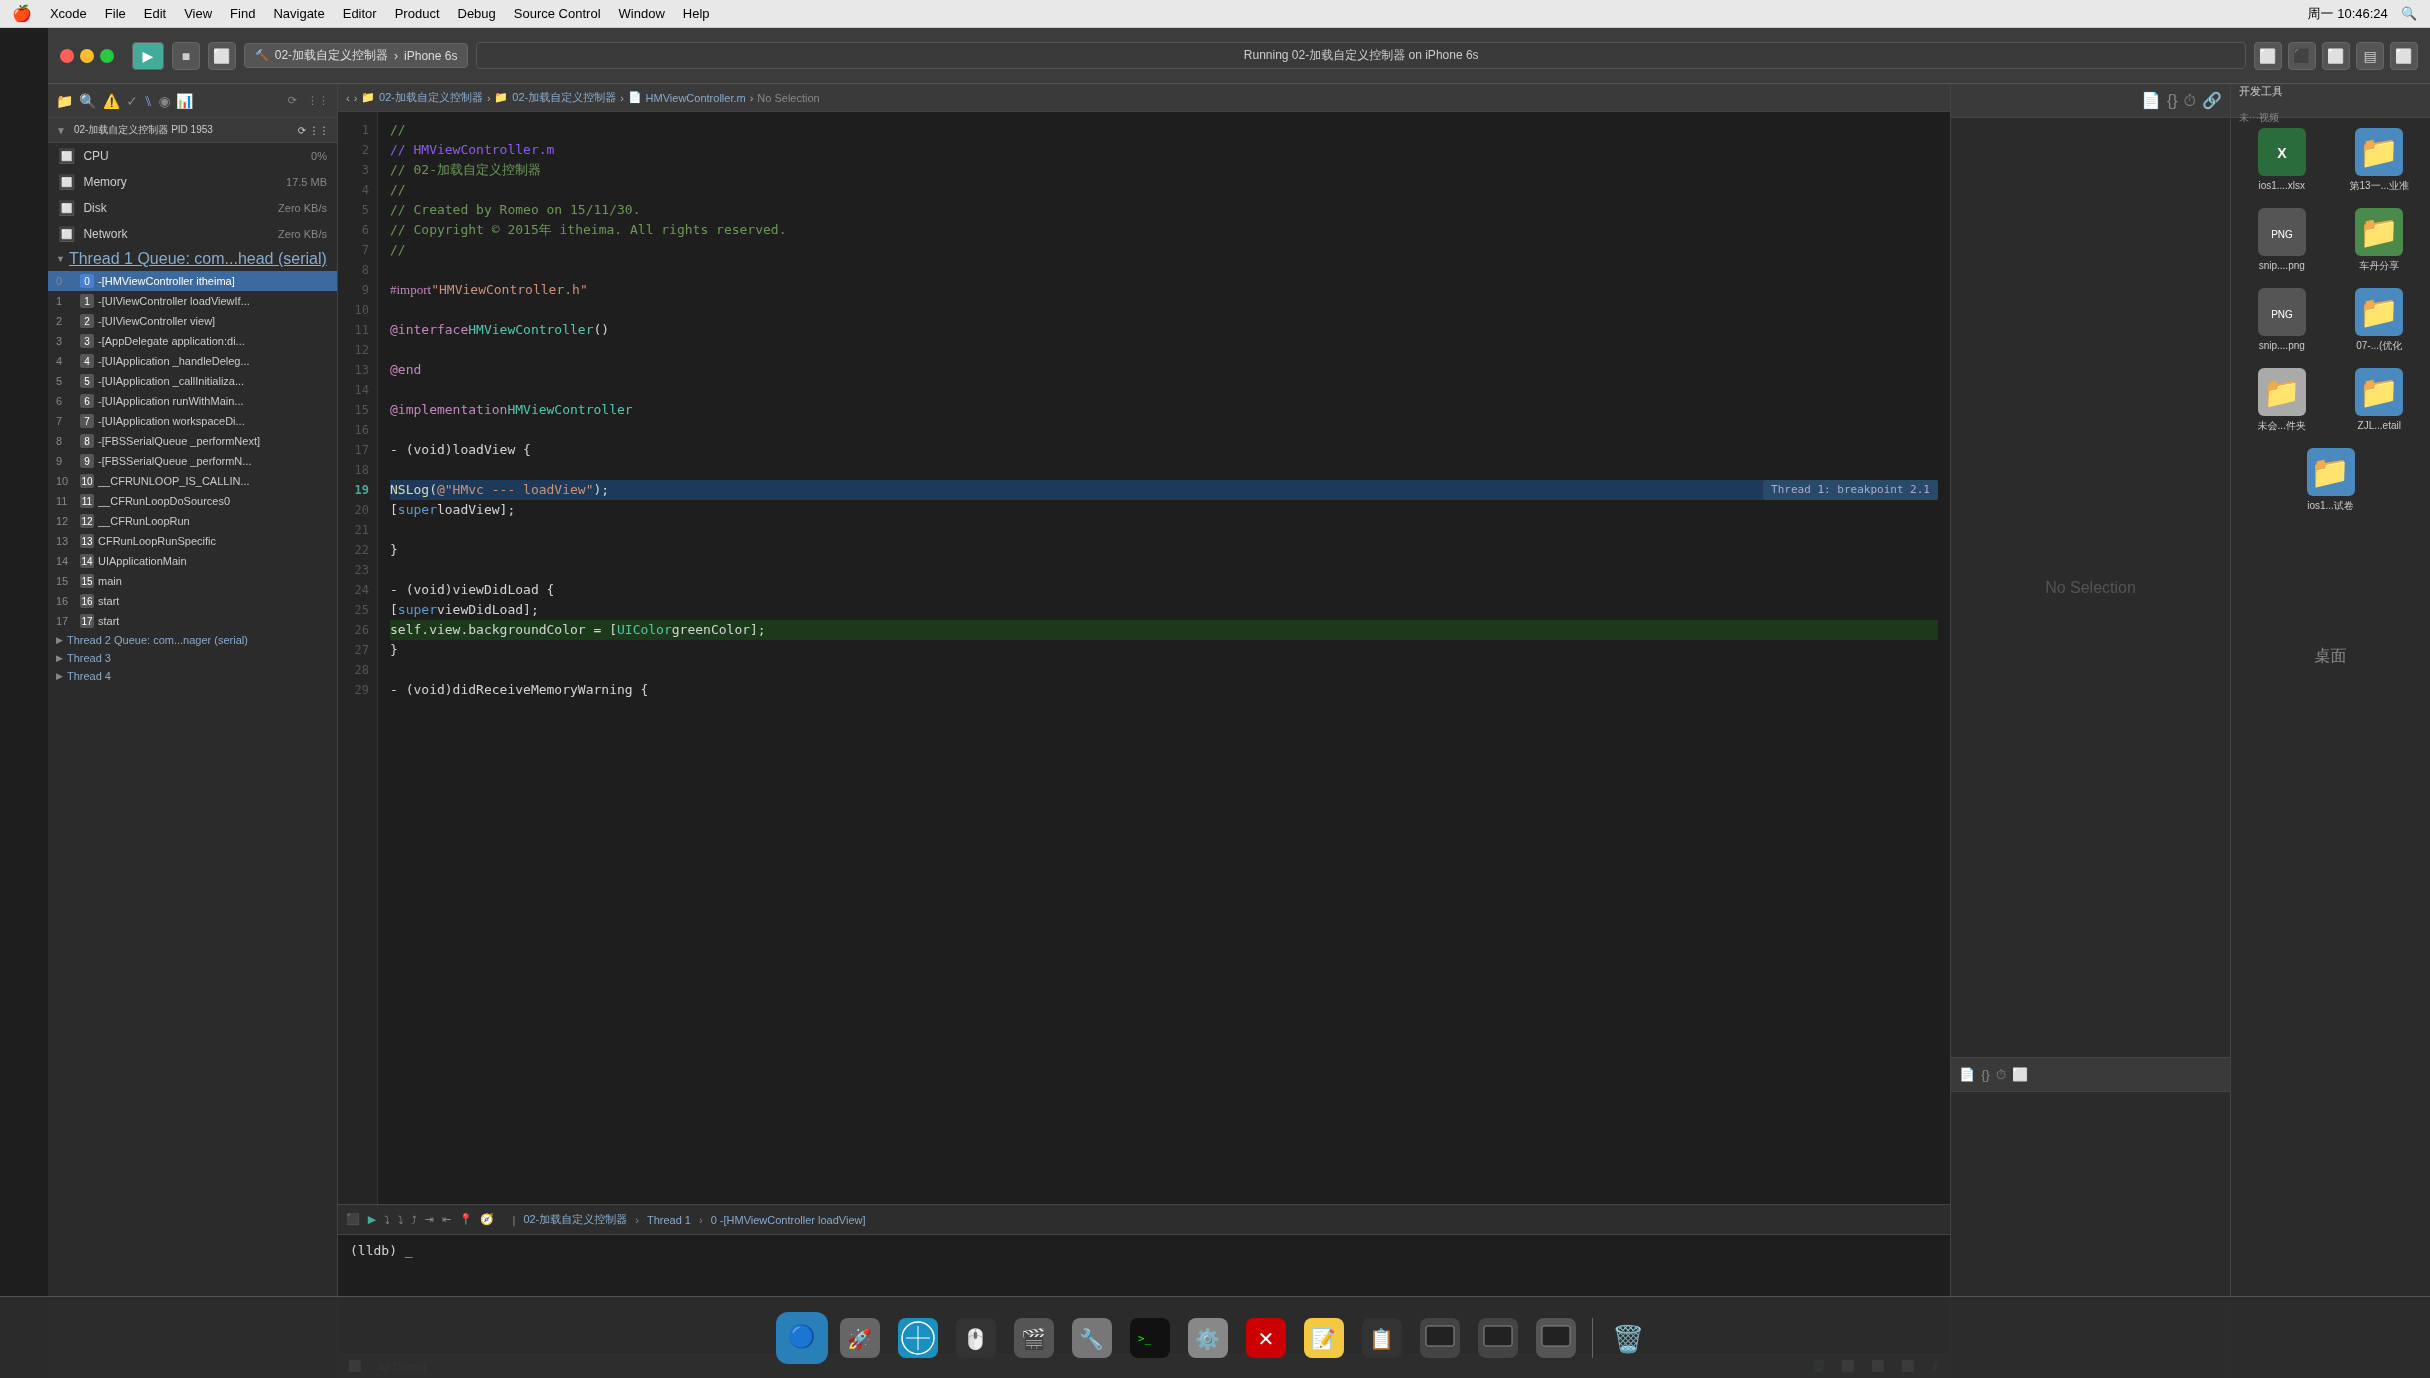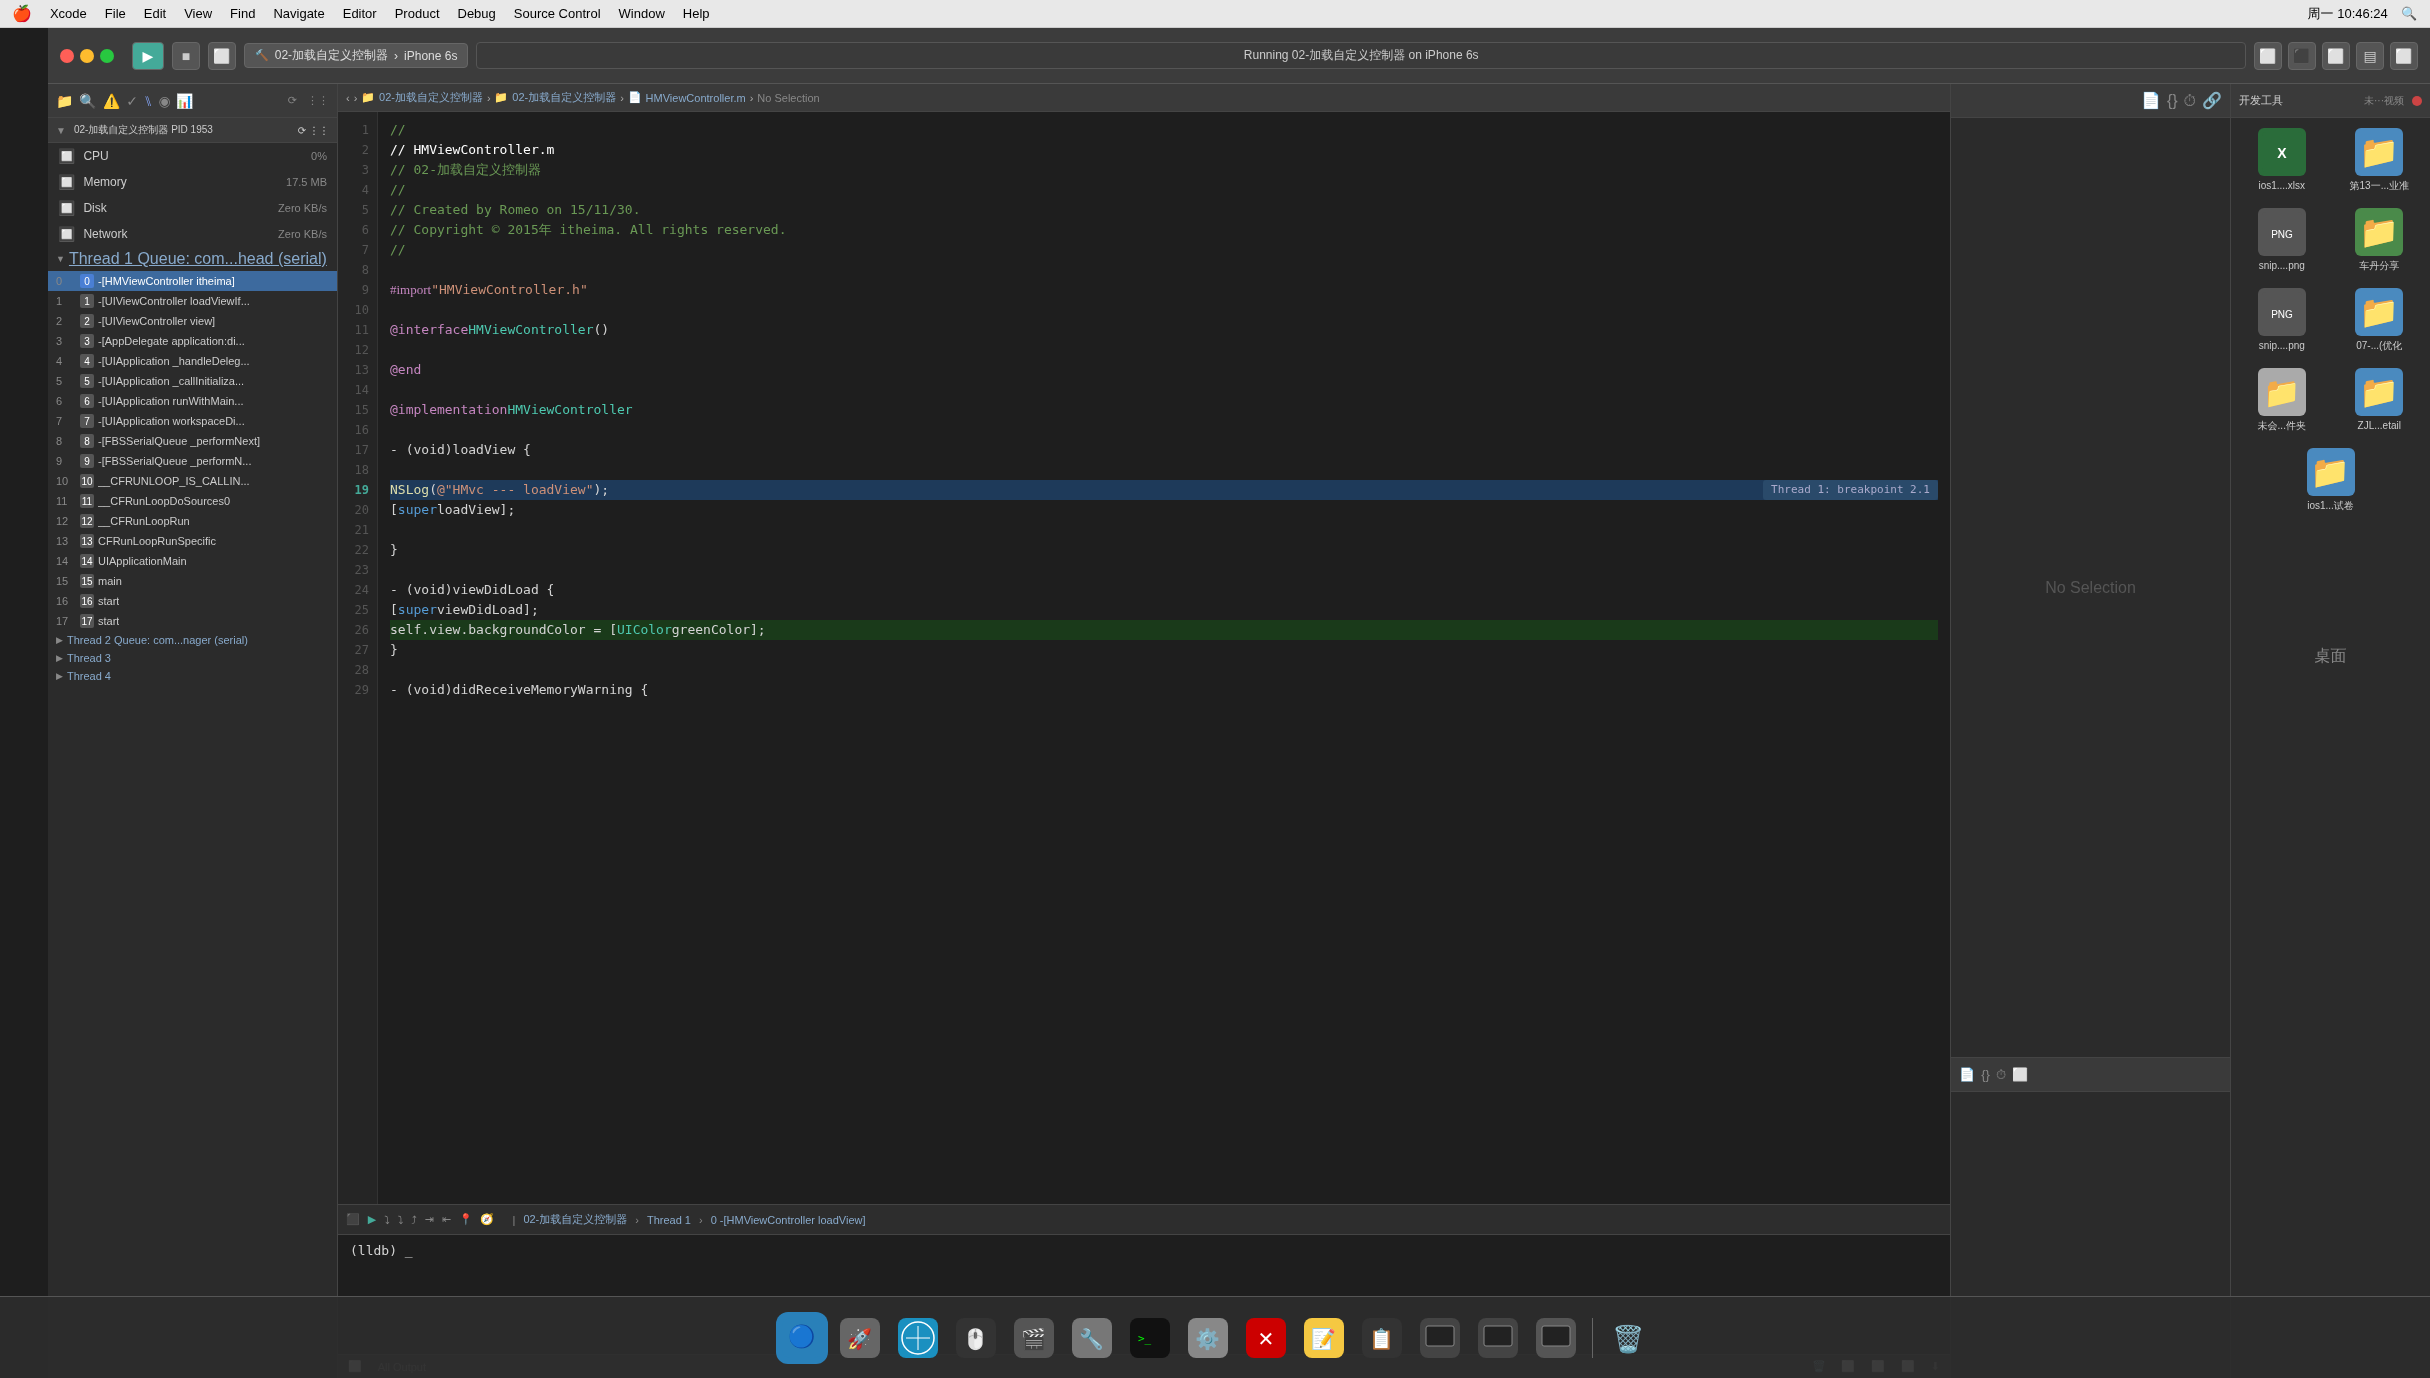--- a/index.html
+++ b/index.html
@@ -362,23 +362,23 @@
       padding: 4px 8px;
       color: #888;
       font-size: 16px;
       text-align: center;
     }
     .far-right-toolbar {
       height: 34px;
       background: #3a3a3a;
       border-bottom: 1px solid #444;
       display: flex;
-      align-items: center;
       padding: 0 8px;
       gap: 6px;
+      flex-direction: column;
     }
     .dock-item {
       width: 52px; height: 52px;
       border-radius: 12px;
       display: flex;
       align-items: center;
       justify-content: center;
       font-size: 26px;
       cursor: pointer;
       position: relative;
@@ -656,21 +656,21 @@
             <div>26</div>
             <div>27</div>
             <div>28</div>
             <div>29</div>
           </div>
         <div class="code-content" id="code-content">
             <div class="code-line">
               <span style="color:#6a9955;">//</span>
             </div>
             <div class="code-line">
-              <span style="color:#ffffff;">//  HMViewController.m</span>
+              <span style="color:#8b5cf6;">//  HMViewController.m</span>
             </div>
             <div class="code-line">
               <span style="color:#6a9955;">//  02-加载自定义控制器</span>
             </div>
             <div class="code-line">
               <span style="color:#6a9955;">//</span>
             </div>
             <div class="code-line">
               <span style="color:#6a9955;">//  Created by Romeo on 15/11/30.</span>
             </div>

